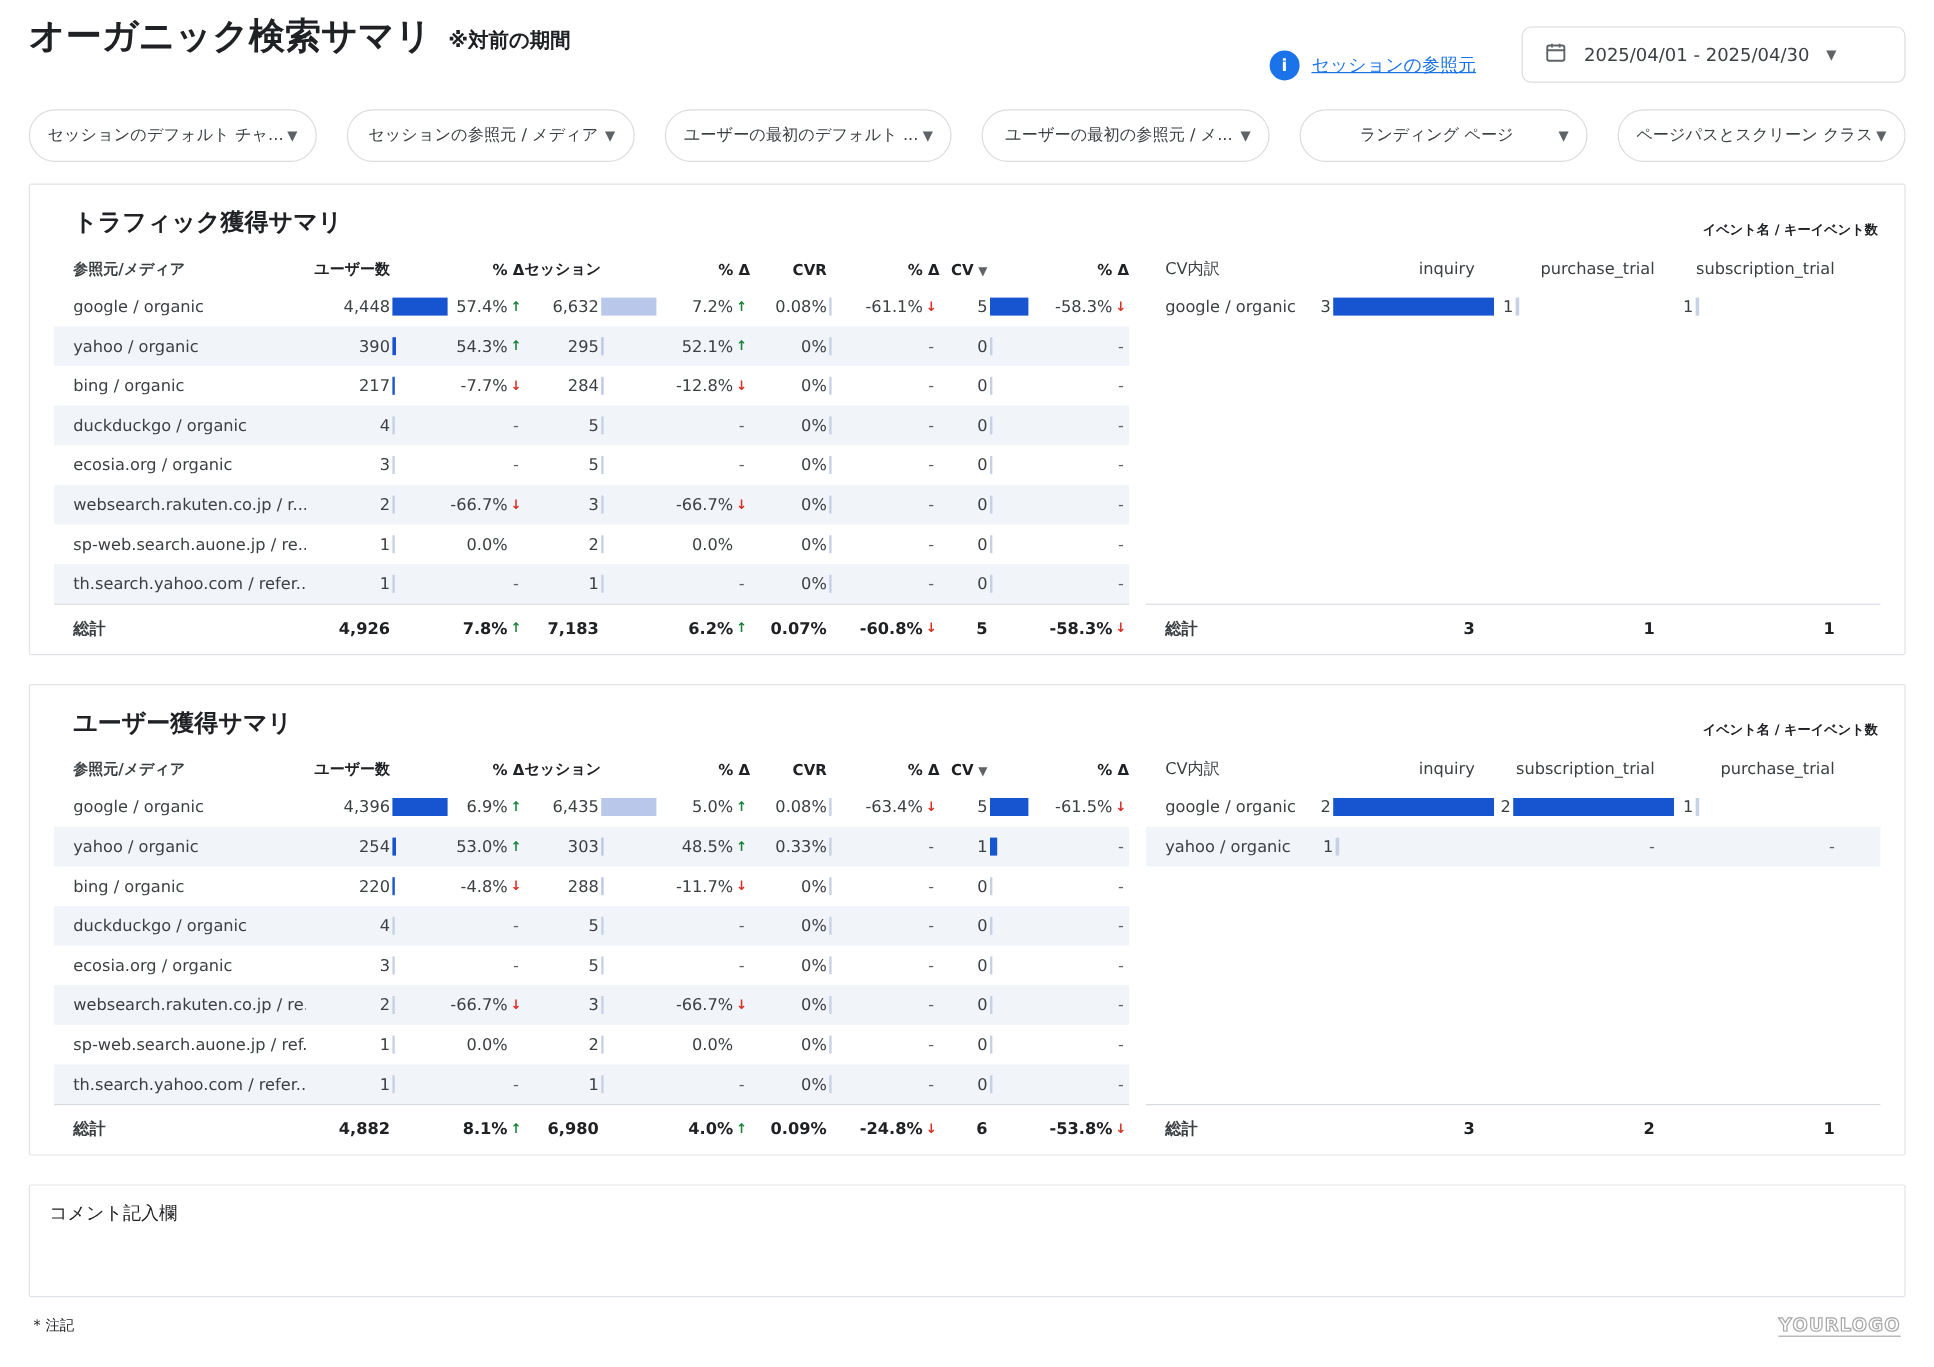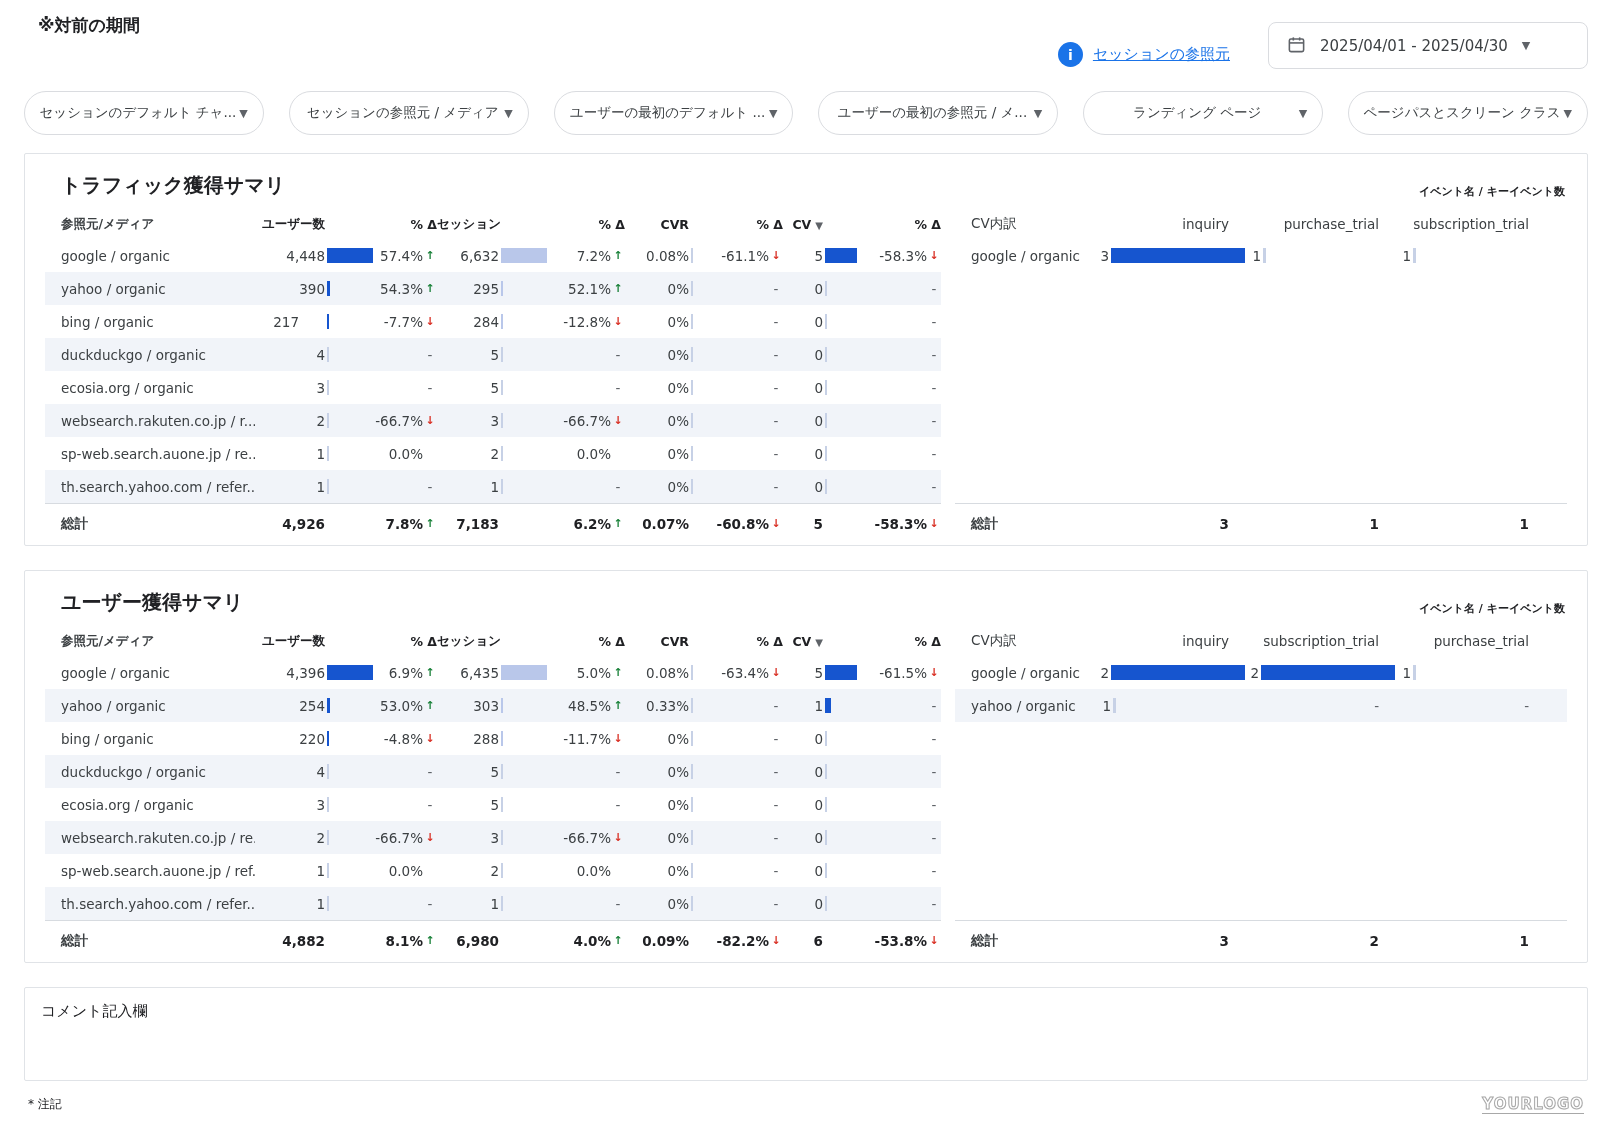--- a/index.html
+++ b/index.html
@@ -72,20 +72,21 @@
   .footnote { font-size:12px; color:#202124; }
   .watermark { font-size:15px; font-weight:700; letter-spacing:1px; color:#fff;
     -webkit-text-stroke:1px #a8a8a8; text-shadow:0 0 1px #bbb; border-bottom:1px solid #a8a8a8; }
 </style>
 </head>
 <body>
 
 <div class="topbar">
   <div>
     <div class="page-title-row">
+      <h1 class="page-title">オーガニック検索サマリ</h1>
       <p class="page-subtitle">※対前の期間</p>
     </div>
   </div>
   <div class="top-right">
     <div class="help-group">
       <span class="info-icon">i</span>
       <a class="help-link">セッションの参照元</a>
     </div>
     <div class="datebox">
       <span>
@@ -248,21 +249,21 @@
               <span class="bar tick " style="width: 2px;"></span>
             </span>
           </div>
           <div class="c delta" style="width: 84px;">
             <span></span>
             <span class="arr dash">-</span>
           </div>
         </div>
         <div class="trow">
           <div class="c src" style="width: 210px;">bing / organic</div>
-          <div class="c metric" style="width: 118px; gap: 26px;">
+          <div class="c metric" style="width: 118px;">
             <span class="val">217</span>
             <span class="barbox" style="width: 46px;">
               <span class="bar dark" style="width: 2px;"></span>
             </span>
           </div>
           <div class="c delta" style="width: 64px;">
             <span>-7.7%</span>
             <span class="arr down">↓</span>
           </div>
           <div class="c metric" style="width: 110px;">
@@ -984,21 +985,21 @@
           </div>
           <div class="c delta" style="width: 78px;">
             <span>4.0%</span>
             <span class="arr up">↑</span>
           </div>
           <div class="c metric" style="width: 74px;">
             <span class="val">0.09%</span>
             <span class="barbox" style="width: 8px;"></span>
           </div>
           <div class="c delta" style="width: 84px;">
-            <span>-82.2%</span>
+            <span>-24.8%</span>
             <span class="arr down">↓</span>
           </div>
           <div class="c metric" style="width: 74px;">
             <span class="val">6</span>
             <span class="barbox" style="width: 32px;"></span>
           </div>
           <div class="c delta" style="width: 84px;">
             <span>-53.8%</span>
             <span class="arr down">↓</span>
           </div>

